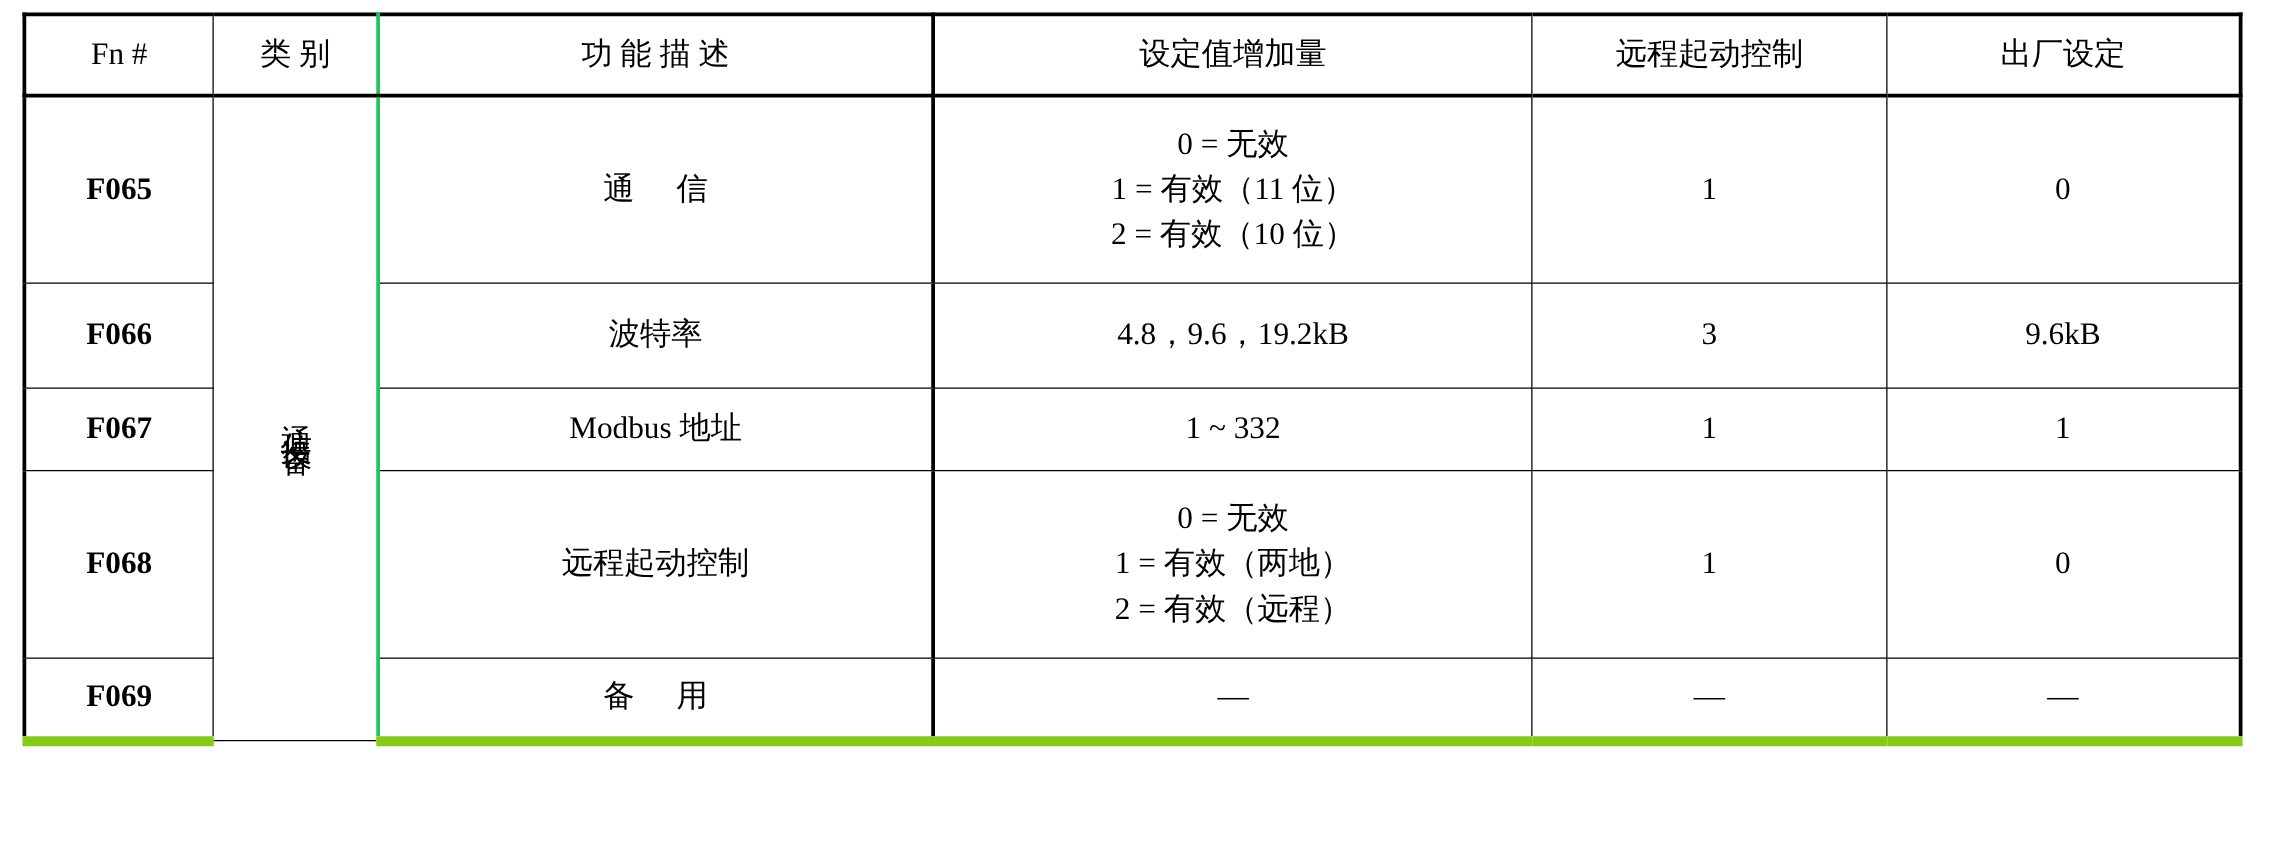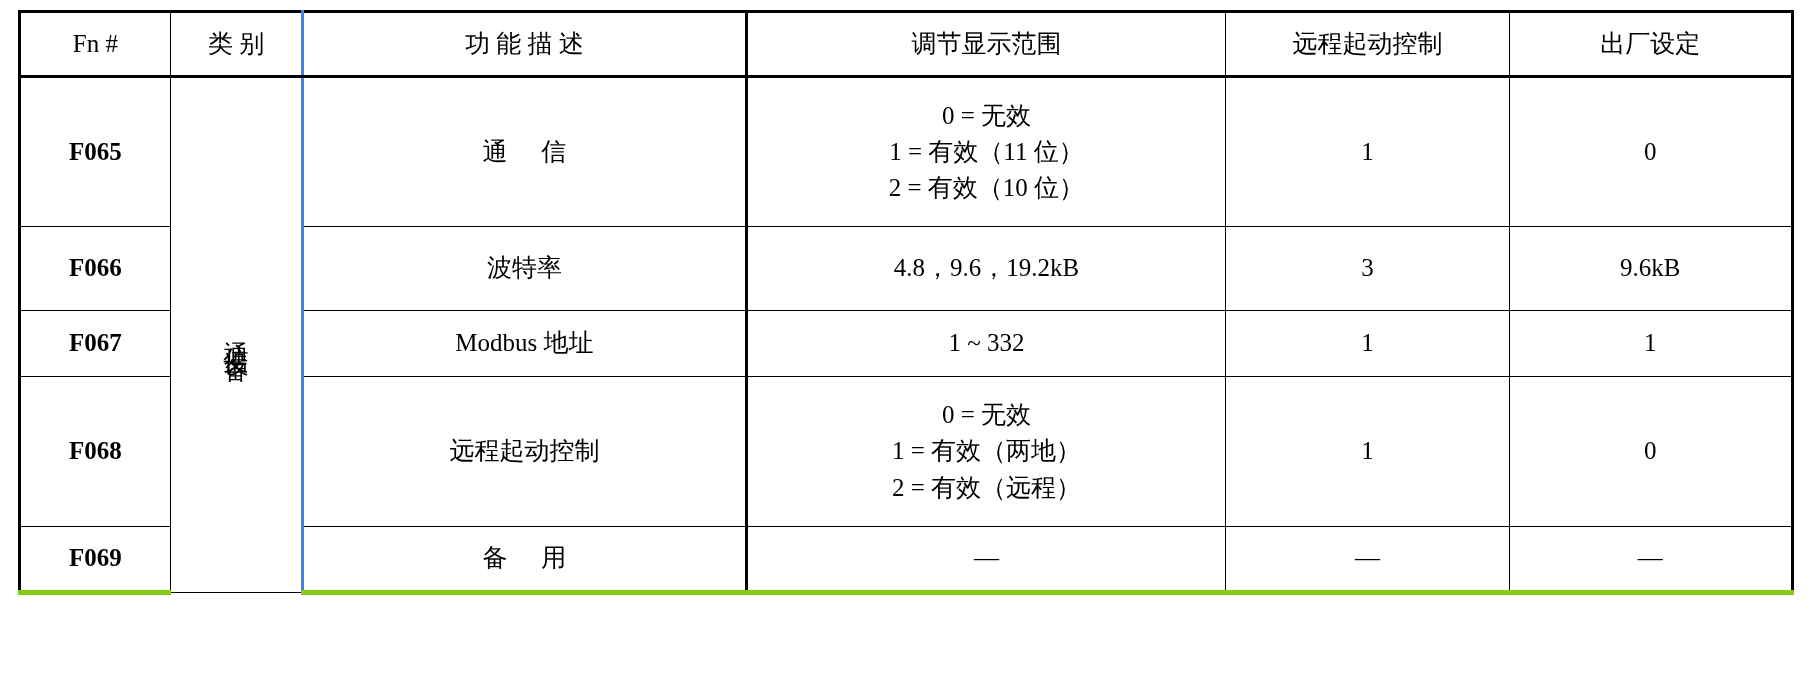--- a/index.html
+++ b/index.html
@@ -49,31 +49,31 @@
   col.c-default { width: 248px; }
 
   
   .fn-table tr.header-row td {
     border-top: 3px solid #000;
     border-bottom: 3px solid #000;
     font-size: 25px;
     height: 54px;
   }
   .fn-table tr.last-row td {
-    border-bottom: 5px solid #84cc16;
+    border-bottom: 8px solid #84cc16;
     margin-top: 16px;
   }
   .fn-table td.first-col {
     border-left: 3px solid #000;
   }
   .fn-table td.last-col {
     border-right: 3px solid #000;
   }
   .fn-table td.cat-cell {
-    border-right: 3px solid #3b82f6;
+    border-right: 3px solid #22c55e;
   }
   .fn-table td.desc-cell {
     border-right: 3px solid #000;
   }
 
   .spaced-2 { letter-spacing: 0.55em; padding-left: 0.55em; }
 
   .cat-vertical {
     writing-mode: vertical-rl;
     text-orientation: upright;
@@ -102,21 +102,21 @@
           <col class="c-desc">
         <col class="c-range">
           <col class="c-step">
           <col class="c-default">
       </colgroup>
       <tbody>
         <tr class="header-row">
           <td class="first-col hdr">Fn #</td>
           <td class="cat-cell hdr">类 别</td>
           <td class="desc-cell hdr">功 能 描 述</td>
-          <td class="hdr">调节显示范围</td>
+          <td class="hdr">设定值增加量</td>
           <td class="hdr">远程起动控制</td>
           <td class="last-col hdr">出厂设定</td>
         </tr>
 
         <tr style="height:150px;">
           <td class="first-col bold-fn">F065</td>
           <td class="cat-cell" rowspan="5">
             <span class="cat-vertical">通信设备</span>
           </td>
           <td class="desc-cell">

